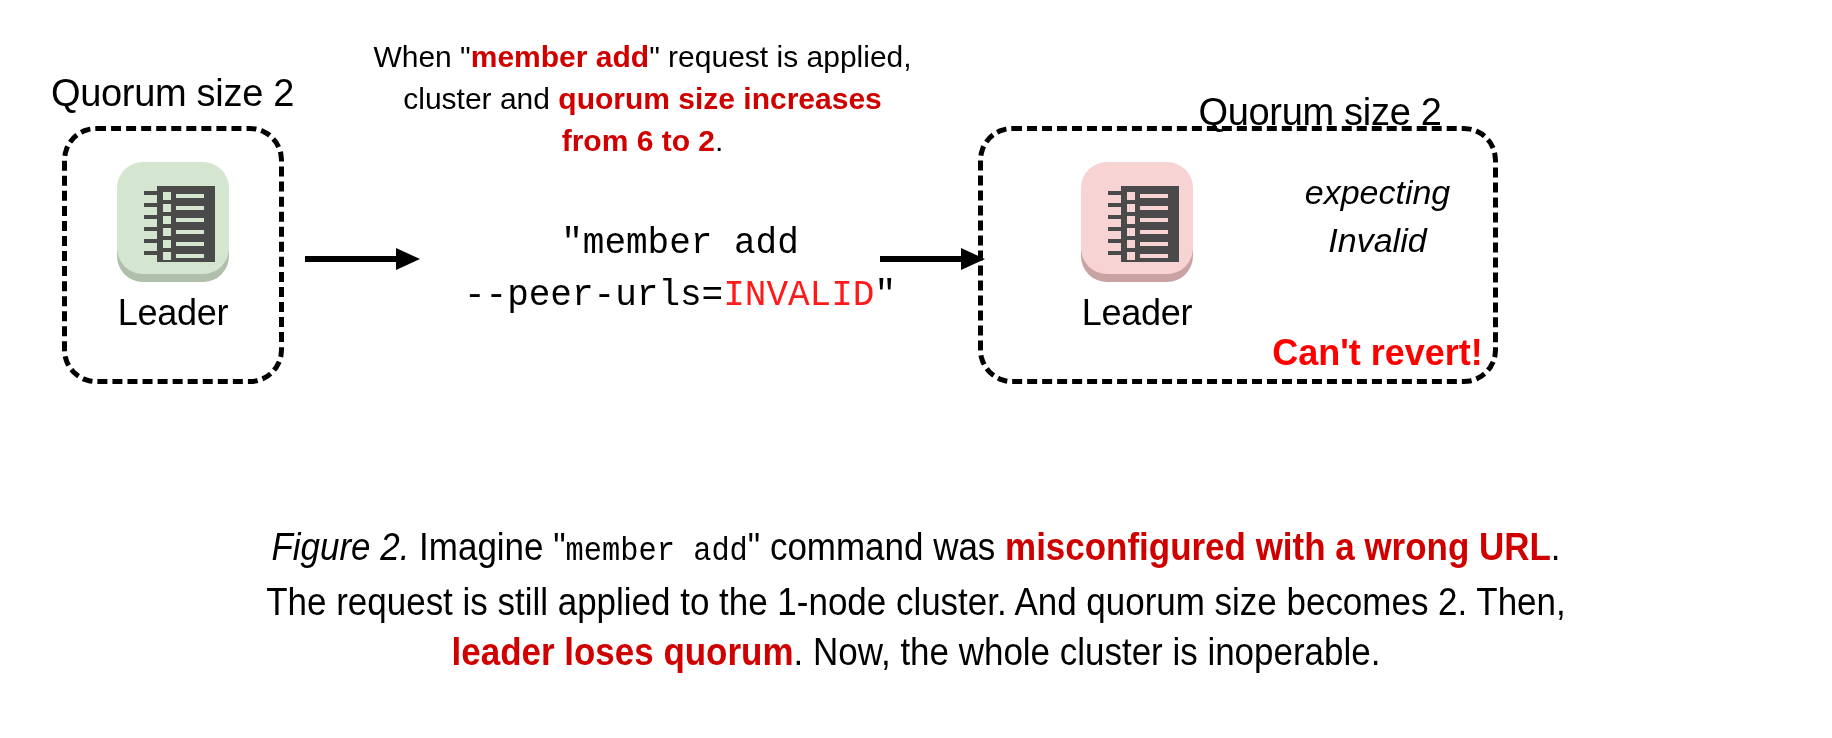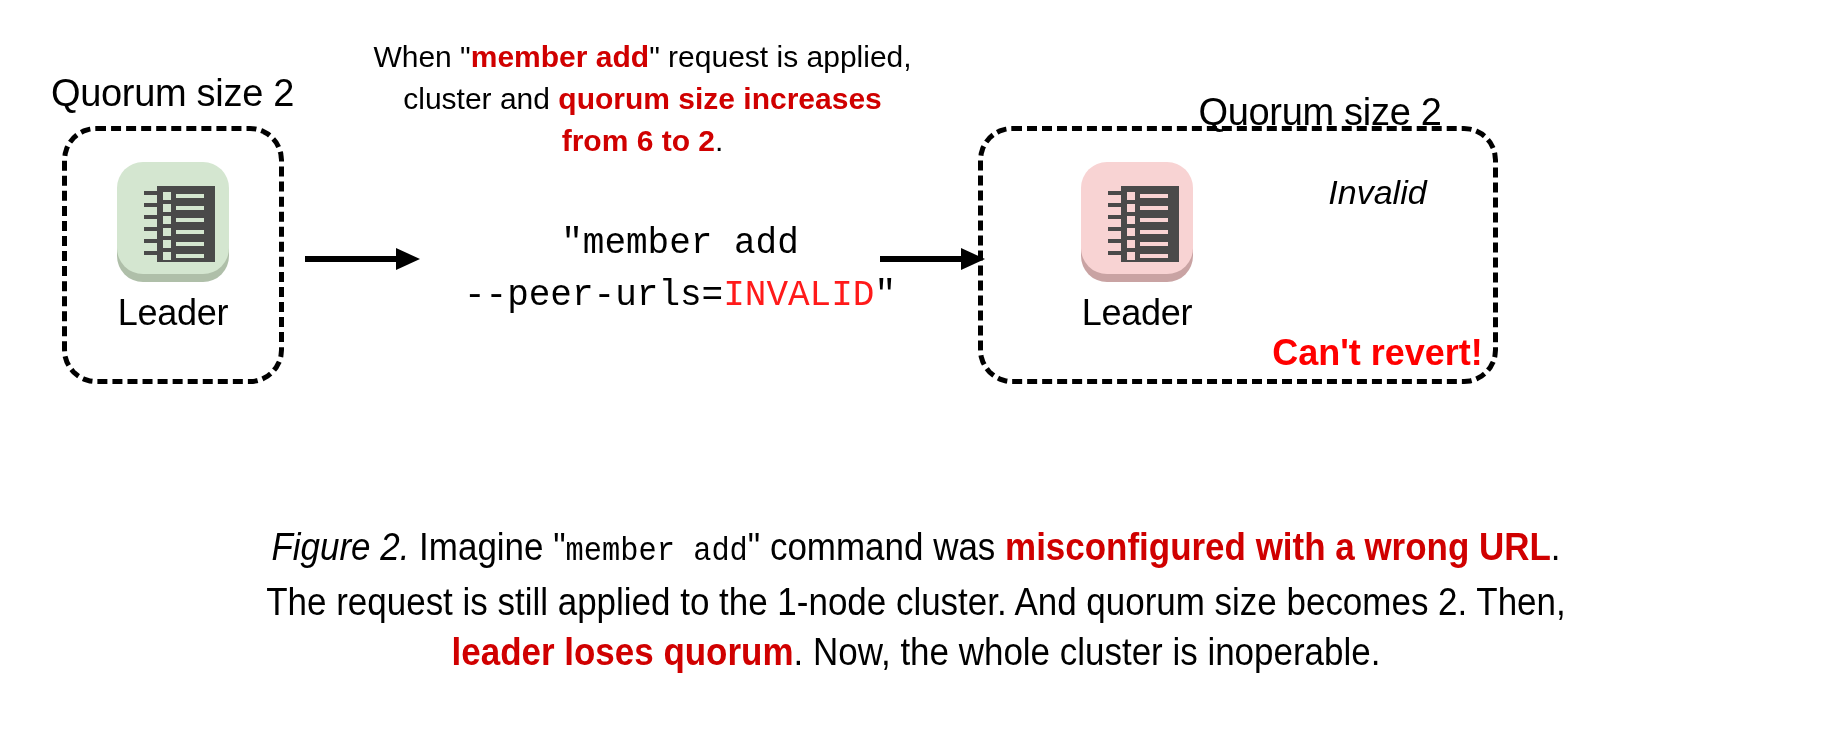--- a/index.html
+++ b/index.html
@@ -293,20 +293,21 @@
       <div class="rack-row" style="top:90px;">
         <div class="rack-dot" style="background:#F8D3D3;"></div>
         <div class="rack-line" style="background:#F8D3D3;"></div>
       </div>
     </div>
   </div>
   <div class="node-label">Leader</div>
 </div>
 
 <div class="status-italic" style="left:1255px; top:168px; width:245px;">
+  <div>expecting</div>
   <div>Invalid</div>
 </div>
 
 <div class="status-alert" style="left:1255px; top:332px; width:245px;">Can't revert!</div>
 
 <div class="figure-caption" style="top:522px;">
   <div><span class="fig-label">Figure 2.</span><span> Imagine "</span><span class="mono">member add</span><span>" command was </span><span class="hl2">misconfigured with a wrong URL</span><span>.</span></div>
   <div>The request is still applied to the 1-node cluster. And quorum size becomes 2. Then,</div>
   <div><span class="hl2">leader loses quorum</span><span>. Now, the whole cluster is inoperable.</span></div>
 </div>

